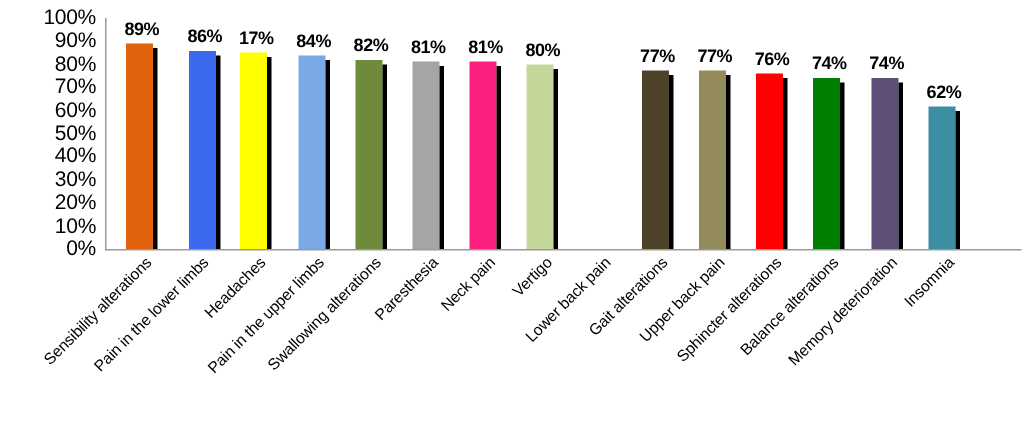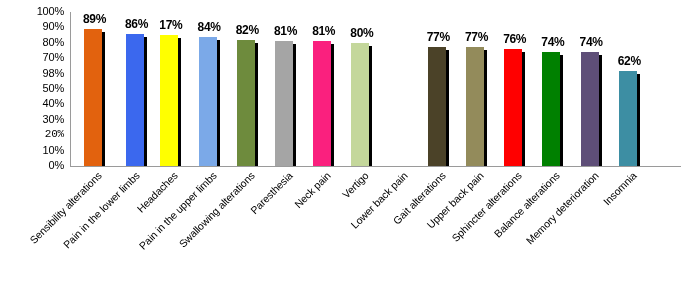--- a/index.html
+++ b/index.html
@@ -32,21 +32,21 @@
   
   #y-ticks{
     position:absolute; left:0px; top:0px;
     width:64px; height:294px;
   }
   .y-tick{
     position:absolute;
     right:0px;
     width:64px;
     text-align:right;
-    font-size:11px;
+    font-size:14px;
     color:#000000;
     line-height:11px;
     letter-spacing:-0.2px;
   }
 
   
   .bar-slot{
     position:absolute;
     bottom:0px;
     width:21px;
@@ -97,25 +97,25 @@
 </head>
 <body>
 
 <div id="chart-root">
 
   <div id="y-ticks">
       <div class="y-tick" style="top: 6px;">100%</div>
       <div class="y-tick" style="top: 21.4px;">90%</div>
       <div class="y-tick" style="top: 36.8px;">80%</div>
       <div class="y-tick" style="top: 52.2px;">70%</div>
-      <div class="y-tick" style="top: 67.6px;">98%</div>
+      <div class="y-tick" style="top: 67.6px;">60%</div>
       <div class="y-tick" style="top: 83px;">50%</div>
       <div class="y-tick" style="top: 98.4px;">40%</div>
       <div class="y-tick" style="top: 113.8px;">30%</div>
-      <div class="y-tick" style="top: 129.2px; font-family: Liberation Mono, monospace;">20%</div>
+      <div class="y-tick" style="top: 129.2px;">20%</div>
       <div class="y-tick" style="top: 144.6px;">10%</div>
       <div class="y-tick" style="top: 160px;">0%</div>
     </div>
 
   <div id="axis-y"></div>
   <div id="axis-x"></div>
 
   <div id="plot-area">
       <div class="bar-slot" title="Sensibility alterations 89%" style="left: 14px; height: 137.06px; text-align: center;">
         <div class="bar-body" style="background: rgb(226, 98, 14); height: 137.06px;"></div>

